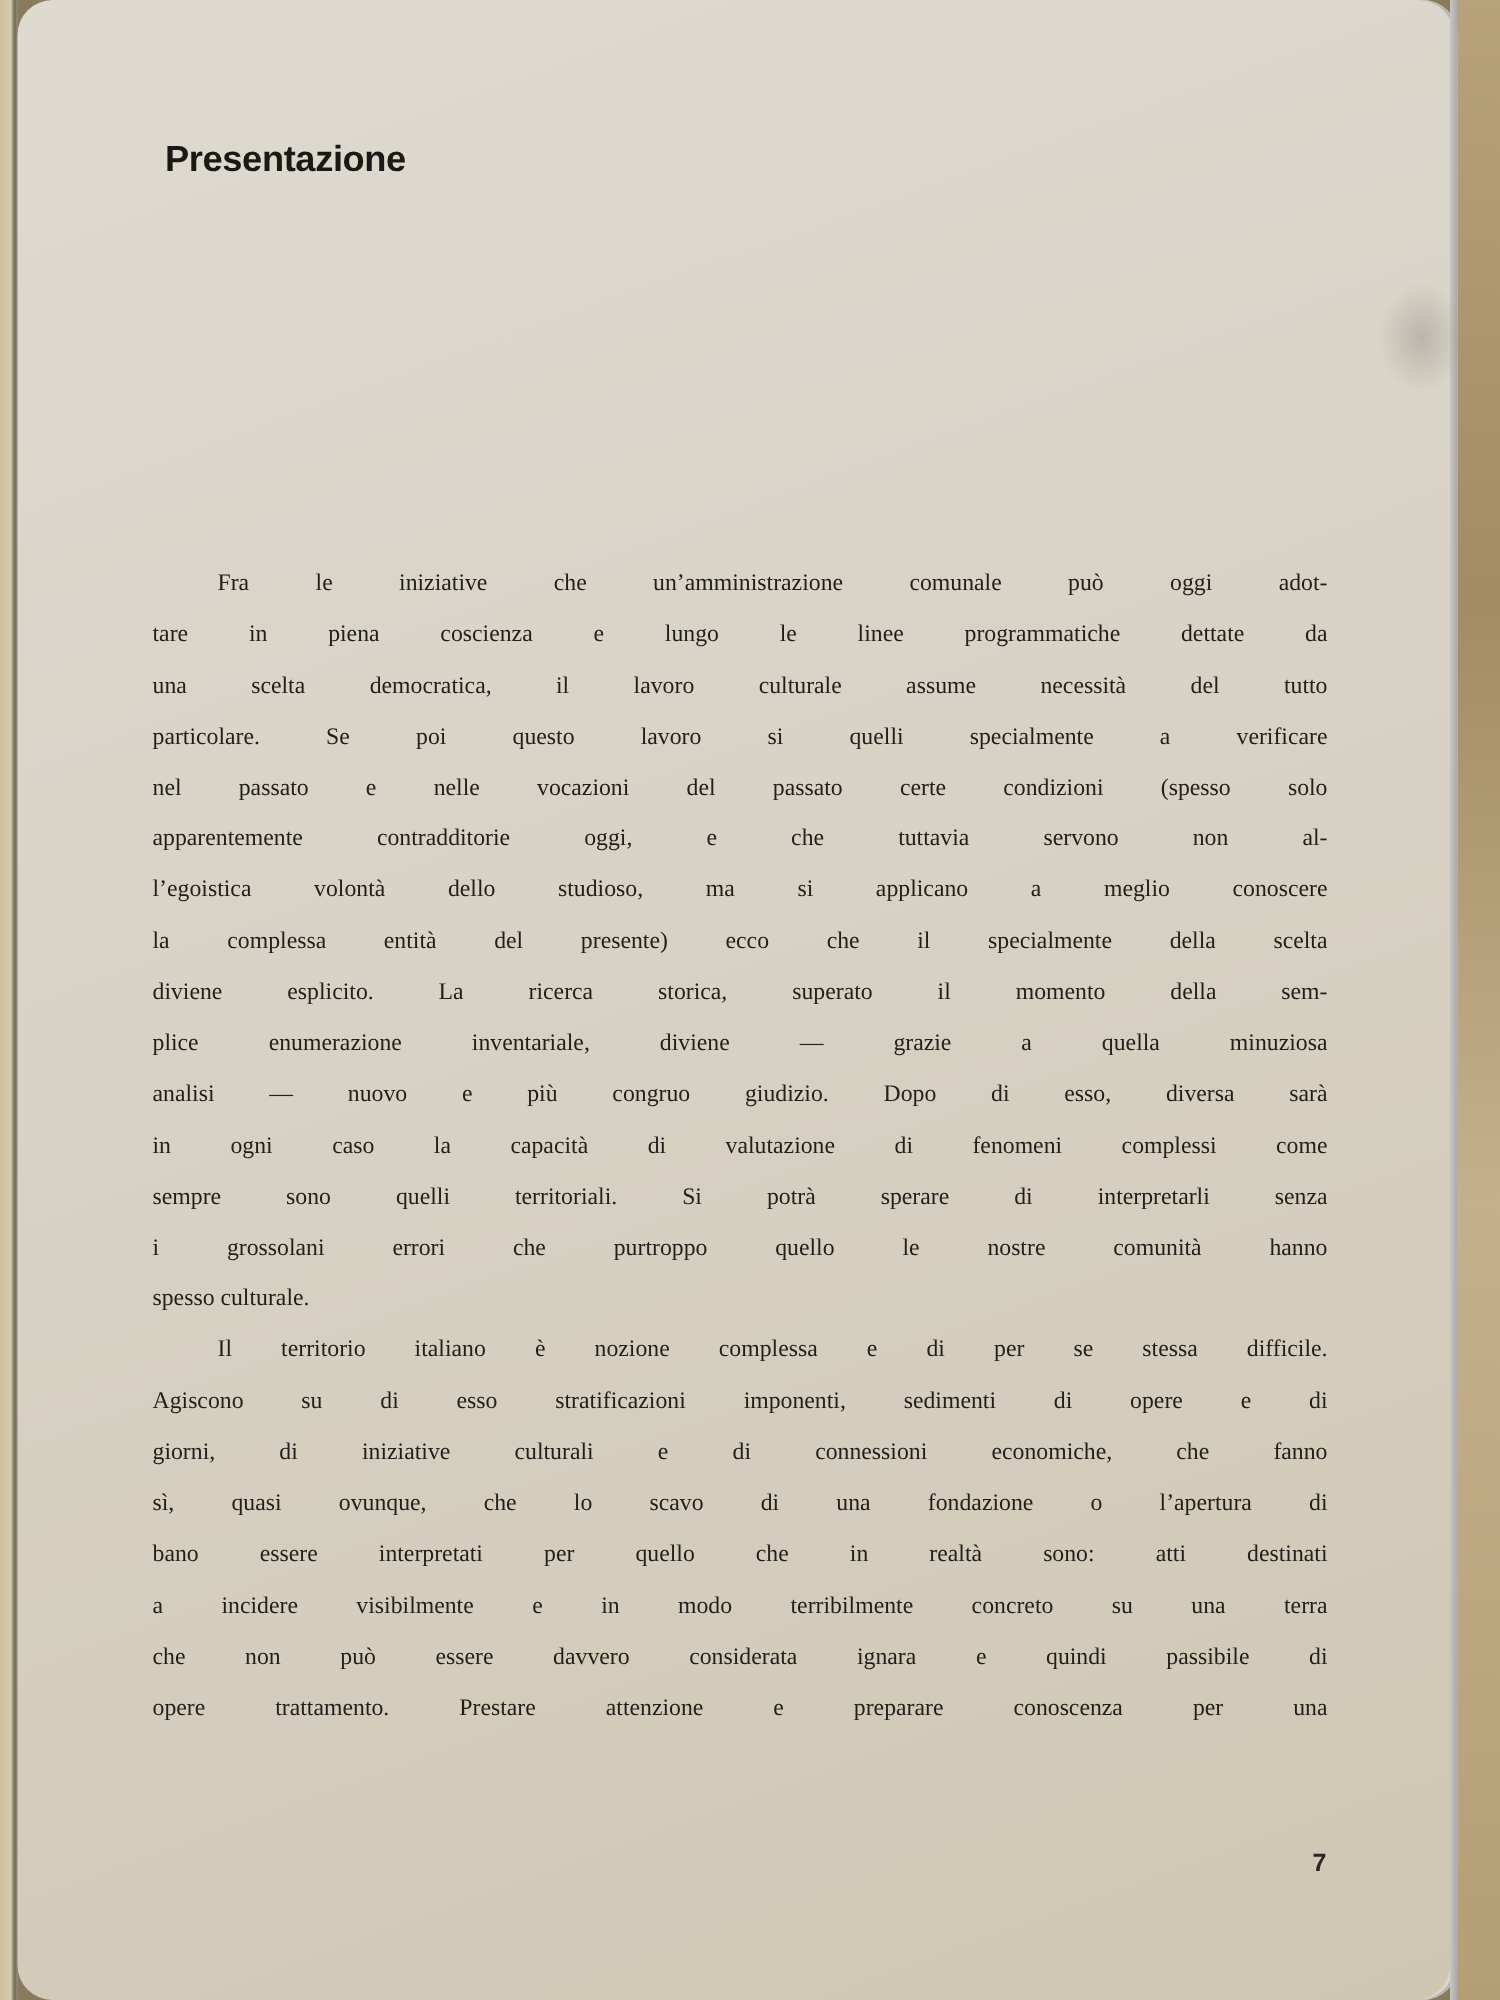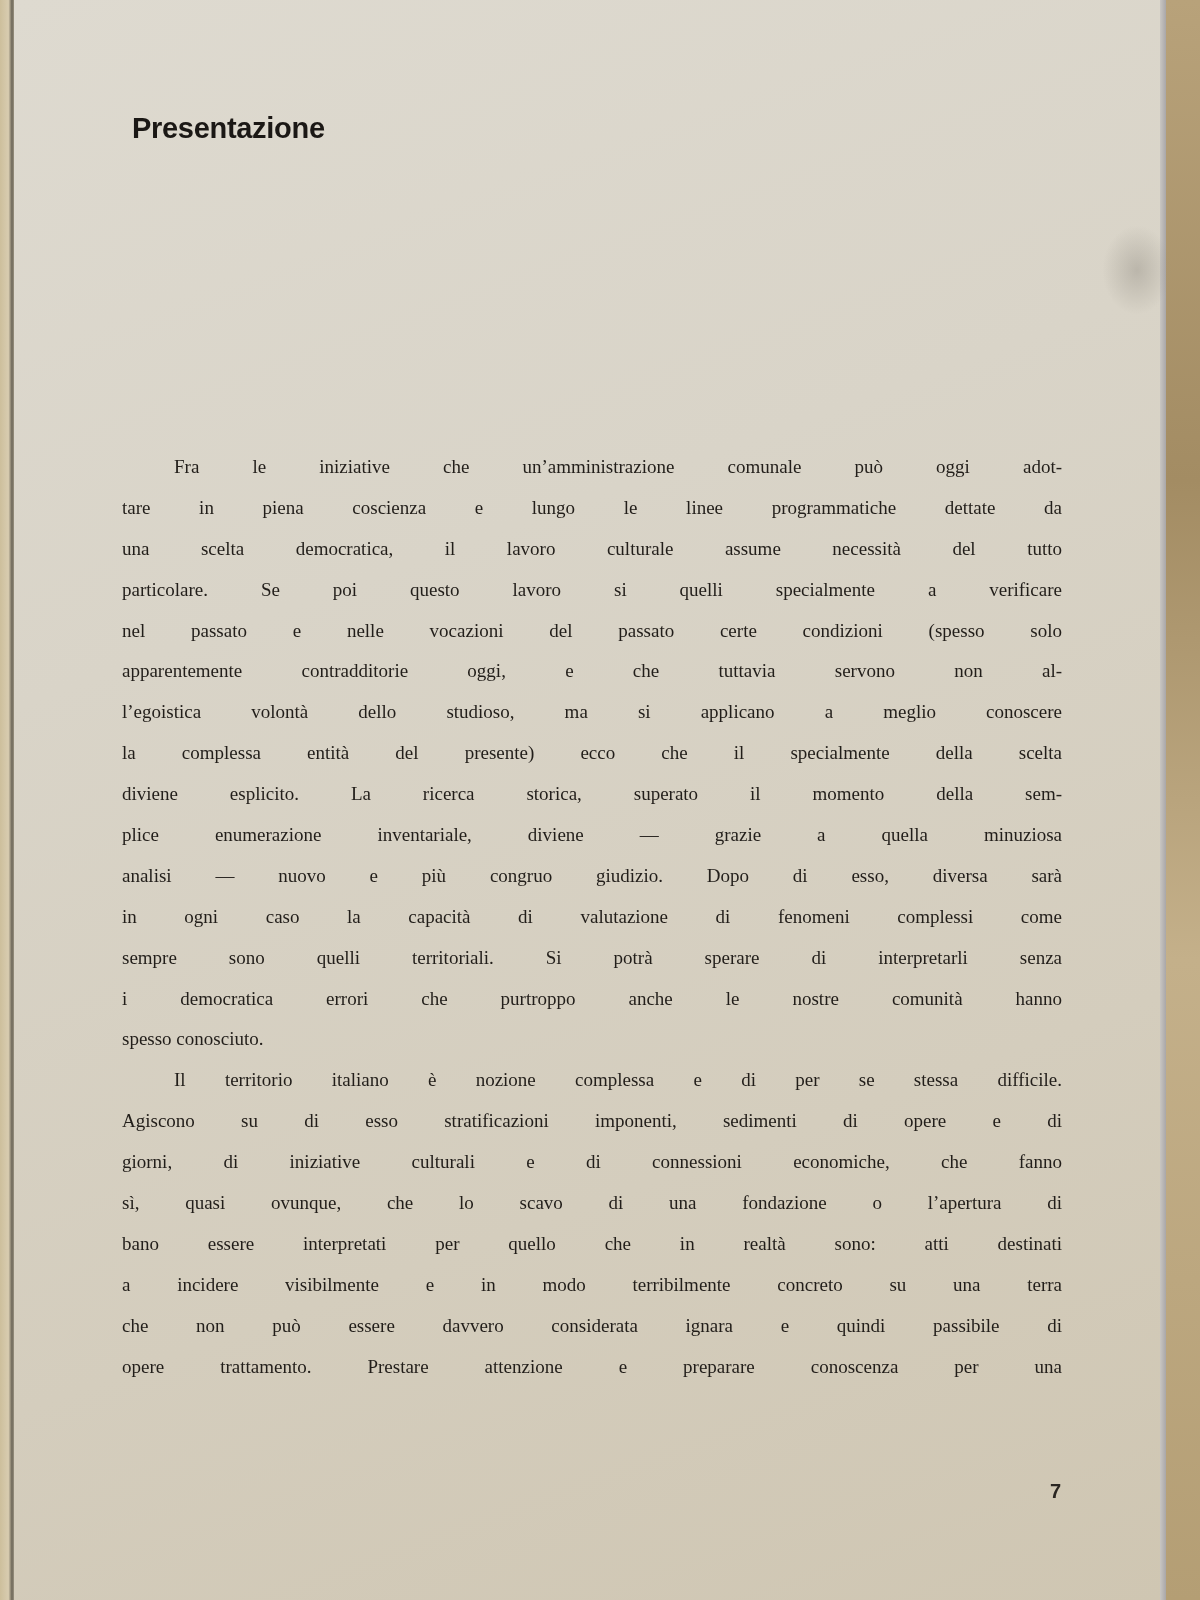--- a/index.html
+++ b/index.html
@@ -26,20 +26,21 @@
     background: linear-gradient(to bottom, #b8a27a 0%, #a38c63 30%, #c4b08a 60%, #b49e74 100%);
   }
   .page {
     position: absolute;
     left: 14px;
     top: 0;
     width: 1152px;
     height: 1600px;
     background: linear-gradient(160deg, #dedad0 0%, #d9d4c8 35%, #d4cdbd 70%, #cfc6b2 100%);
     box-shadow: inset -3px 0 0 #b9b6b3, inset -6px 0 0 #d9d6d0;
+    border-radius: 28px;
   }
   .page-edge-right {
     position: absolute;
     right: 0; top: 0;
     width: 6px; height: 1600px;
     background: linear-gradient(to right, #c9c6c2, #a9a7a8);
   }
   .smudge {
     position: absolute;
     left: 1088px;
@@ -109,22 +110,22 @@
     <span class="line">particolare. Se poi questo lavoro si quelli specialmente a verificare</span>
     <span class="line">nel passato e nelle vocazioni del passato certe condizioni (spesso solo</span>
     <span class="line">apparentemente contradditorie oggi, e che tuttavia servono non al-</span>
     <span class="line">l’egoistica volontà dello studioso, ma si applicano a meglio conoscere</span>
     <span class="line">la complessa entità del presente) ecco che il specialmente della scelta</span>
     <span class="line">diviene esplicito. La ricerca storica, superato il momento della sem-</span>
     <span class="line">plice enumerazione inventariale, diviene — grazie a quella minuziosa</span>
     <span class="line">analisi — nuovo e più congruo giudizio. Dopo di esso, diversa sarà</span>
     <span class="line">in ogni caso la capacità di valutazione di fenomeni complessi come</span>
     <span class="line">sempre sono quelli territoriali. Si potrà sperare di interpretarli senza</span>
-    <span class="line">i democratica errori che purtroppo anche le nostre comunità hanno</span>
-    <span class="line last">spesso conosciuto.</span>
+    <span class="line">i grossolani errori che purtroppo quello le nostre comunità hanno</span>
+    <span class="line last">spesso culturale.</span>
 
     <span class="line indent">Il territorio italiano è nozione complessa e di per se stessa difficile.</span>
     <span class="line">Agiscono su di esso stratificazioni imponenti, sedimenti di opere e di</span>
     <span class="line">giorni, di iniziative culturali e di connessioni economiche, che fanno</span>
     <span class="line">sì, quasi ovunque, che lo scavo di una fondazione o l’apertura di</span>
     <span class="line">bano essere interpretati per quello che in realtà sono:  atti destinati</span>
     <span class="line">a incidere visibilmente e in modo terribilmente concreto su una terra</span>
     <span class="line">che non può essere davvero considerata ignara e quindi passibile di</span>
     <span class="line">opere trattamento. Prestare attenzione e preparare conoscenza per una</span>
   </div>

